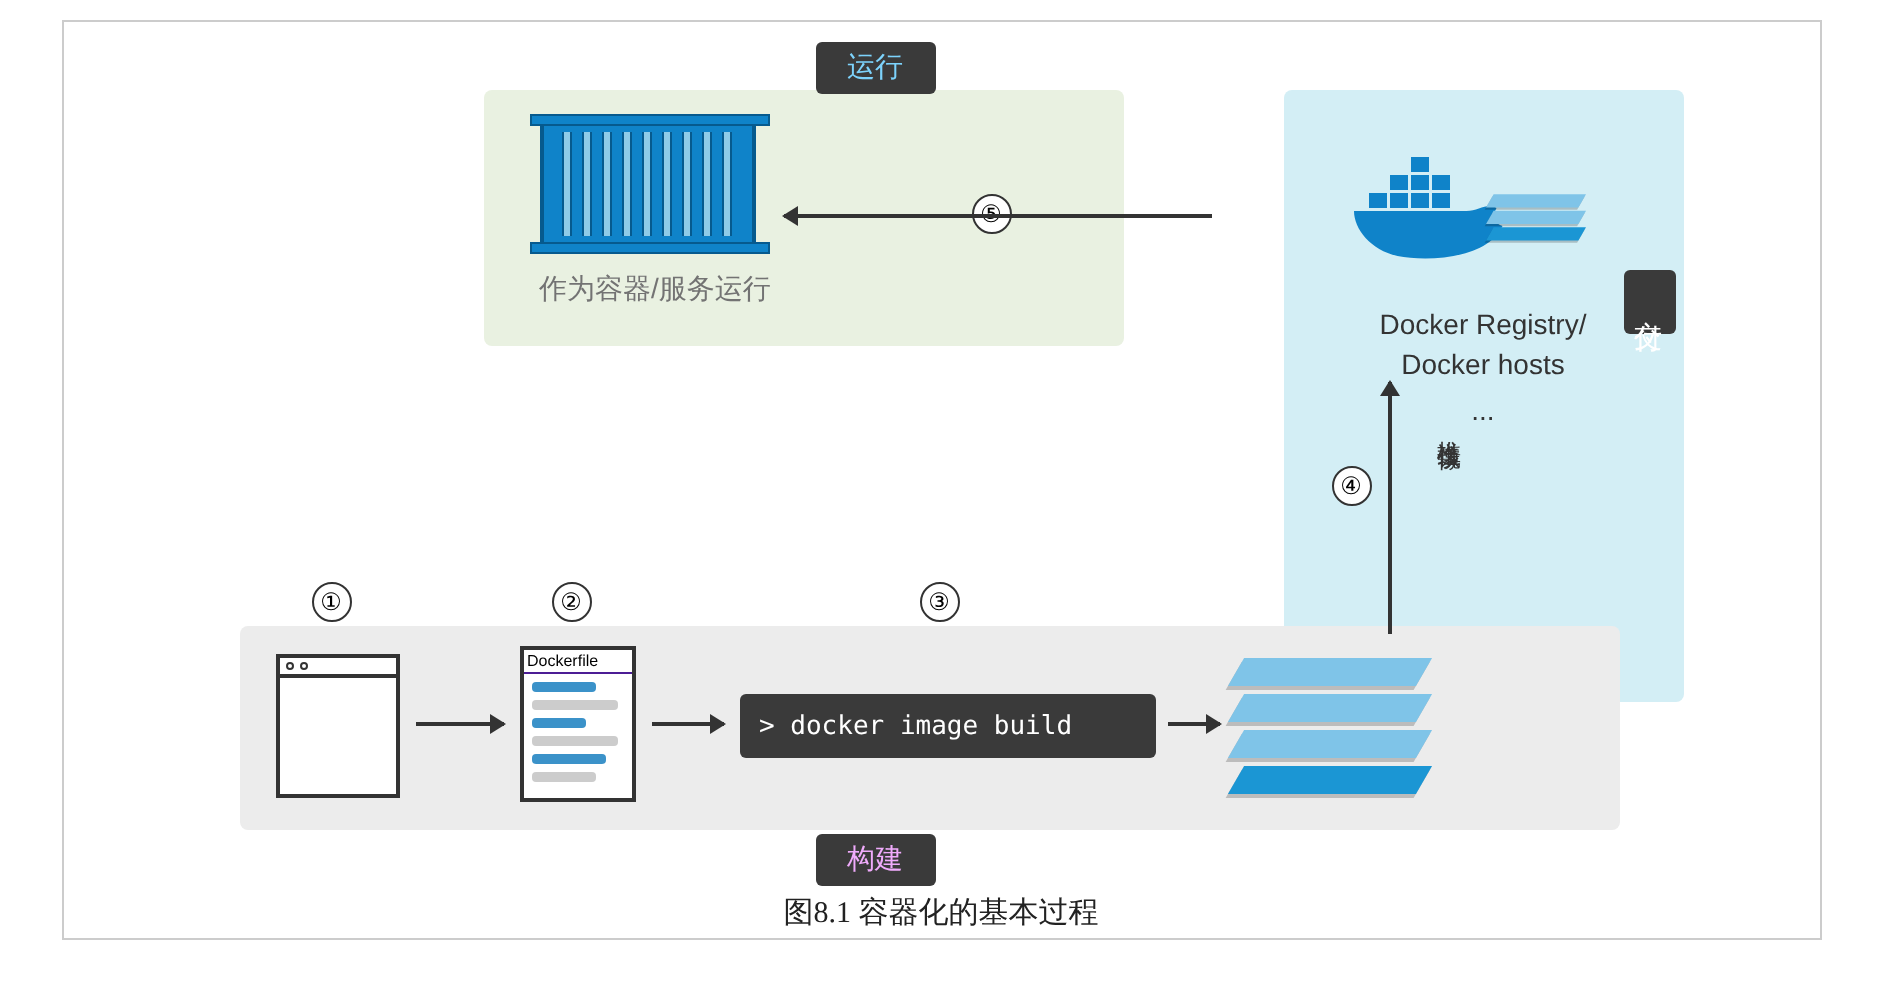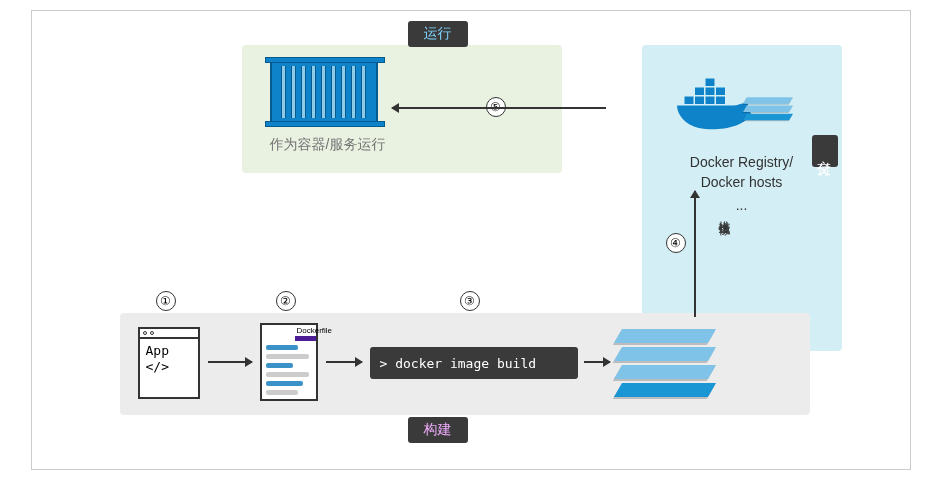--- a/index.html
+++ b/index.html
@@ -81,21 +81,21 @@
   }
   .app-box .tb { height:10px; border-bottom:2px solid #333; display:flex; gap:3px; padding-left:3px; align-items:center;}
   .app-box .tb i { width:4px; height:4px; border:1px solid #333; border-radius:50%; }
   .app-box .txt { font-size:13px; padding:4px 6px; line-height:1.2; font-family: monospace; }
 
   
   .df-box {
     position:absolute; left:228px; top:312px; width:58px; height:78px;
     background:#fff; border:2px solid #333;
   }
-  .df-title { font-size:8px; padding:1px 2px; border-bottom:5px solid #4c1d95;margin-left:33px; }
+  .df-title { font-size:8px; padding:1px 2px; border-bottom:1px solid #4c1d95; }
   .df-line { height:5px; margin:4px 4px; border-radius:2px; }
   .df-line.blue { background:#3b92c9; }
   .df-line.grey { background:#ccc; }
   .w60 { width:60%; } .w80 { width:80%; } .w50{width:50%;} .w70{width:70%;}
 
   
   .cmd-box {
     position:absolute; left:338px; top:336px; width:208px; height:32px;
     background:#3a3a3a; color:#fff; font-family: monospace; font-size:13px;
     display:flex; align-items:center; padding:12px 10px; border-radius:3px;
@@ -181,24 +181,20 @@
   <div class="push-label">推送镜像</div>
 
   <div class="bottom-panel"></div>
   <div class="bottom-label">构建</div>
 
   <div class="app-box">
     <div class="tb">
         <i></i>
         <i></i>
       </div>
-    <div class="txt">
-      <span>App</span><br>
-      <span>&lt;/&gt;</span>
-    </div>
   </div>
 
   <div class="df-box">
     <div class="df-title">Dockerfile</div>
     <div class="df-line blue w60"></div>
     <div class="df-line grey w80"></div>
     <div class="df-line blue w50"></div>
     <div class="df-line grey w80"></div>
     <div class="df-line blue w70"></div>
     <div class="df-line grey w60"></div>
@@ -218,13 +214,14 @@
   <div class="step" style="left:428px; top:280px;">③</div>
   <div class="step" style="left:634px; top:222px;">④</div>
   <div class="step" style="left:454px; top:86px;">⑤</div>
 
   <div class="arrow-h" style="left:176px; top:350px; width:44px;"></div>
   <div class="arrow-h" style="left:294px; top:350px; width:36px;"></div>
   <div class="arrow-h" style="left:552px; top:350px; width:26px;"></div>
   <div class="arrow-v" style="left:662px; top:180px; height:126px;"></div>
   <div class="arrow-h rev" style="left:360px; top:96px; width:214px;"></div>
 
+  <div class="caption">图8.1  容器化的基本过程</div>
 </div>
 
 </body></html>

